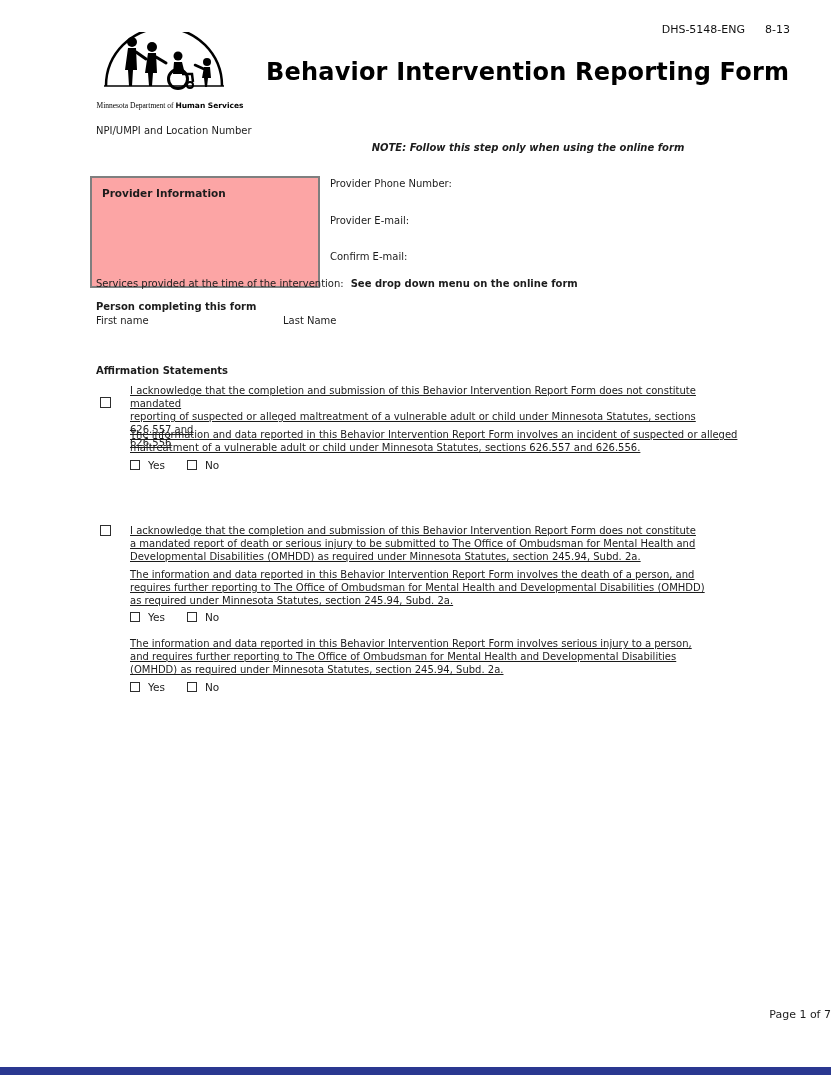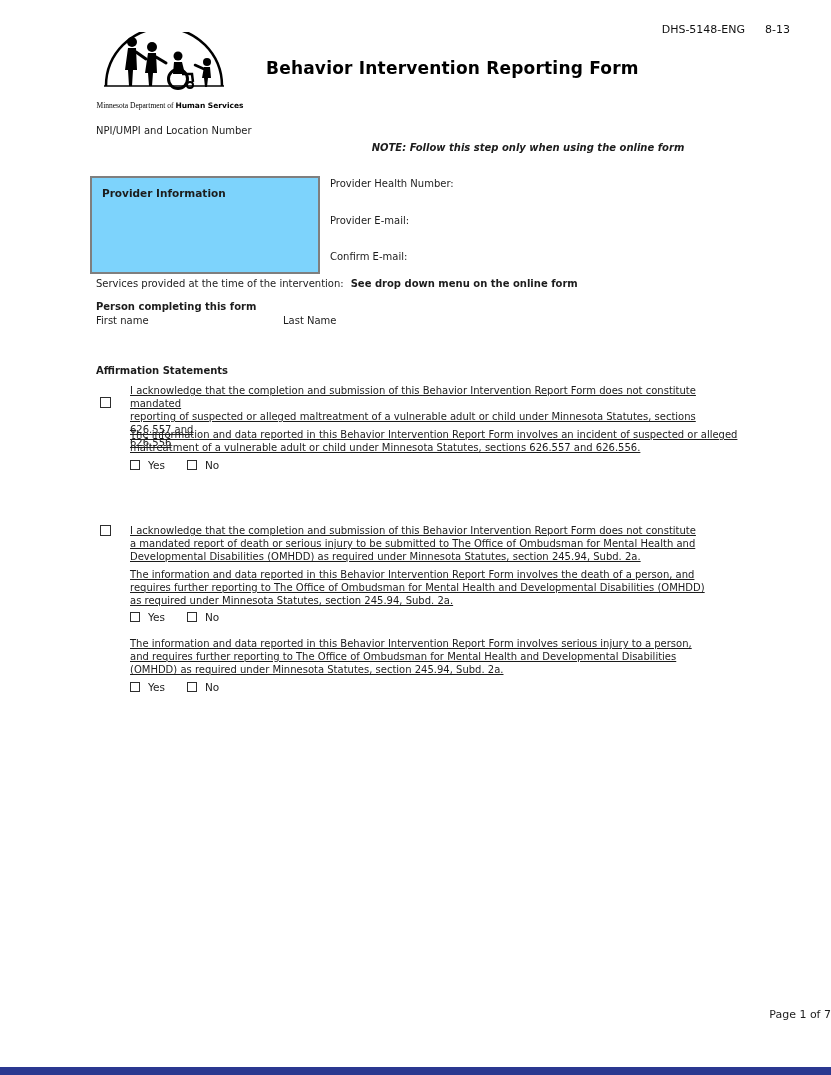--- a/index.html
+++ b/index.html
@@ -14,27 +14,27 @@
   }
   .abs { position:absolute; }
   .txt { font-size:10px; line-height:13px; white-space:pre-line; }
 
   .docid { top:23px; right:41px; font-size:11px; color:#111; display:flex; gap:20px; }
 
   .logo { left:95px; top:32px; width:150px; text-align:center; }
   .logo-caption { font-family:"Liberation Serif","DejaVu Serif",serif; font-size:7.5px; color:#000; margin-top:1px; white-space:nowrap; }
   .logo-caption b { font-family:"DejaVu Sans",sans-serif; font-size:7.5px; }
 
-  .title { left:266px; top:58px; font-size:17px; font-weight:bold; color:#000; letter-spacing:0.2px; }
+  .title { left:266px; top:58px; font-size:24px; font-weight:bold; color:#000; letter-spacing:0.2px; }
 
   .npi-label { left:96px; top:124px; }
   .npi-instr { left:328px; top:127px; width:400px; text-align:center; }
   .npi-instr .note { font-weight:bold; font-style:italic; margin-top:1px; }
 
-  .provider-box { left:90px; top:176px; width:230px; height:98px; border:2px solid #7f7f7f; background:#7dd3fc; }
+  .provider-box { left:90px; top:176px; width:230px; height:112px; border:2px solid #7f7f7f; background:#fca5a5; }
   .provider-box .box-label { display:block; padding:9px 0 0 10px; font-size:10.5px; font-weight:bold; }
 
   .lbl-phone { left:330px; top:177px; }
   .lbl-email { left:330px; top:214px; }
   .lbl-confirm { left:330px; top:250px; }
 
   .services { left:96px; top:277px; white-space:nowrap; }
   .services b { margin-left:7px; }
 
   .person-heading { left:96px; top:300px; font-weight:bold; }
@@ -98,21 +98,21 @@
   <div class="abs title">Behavior Intervention Reporting Form</div>
 
   <div class="abs txt npi-label">NPI/UMPI and Location Number</div>
   <div class="abs txt npi-instr">
     <div class="note">NOTE:  Follow this step only when using the online form</div>
   </div>
 
   <div class="abs provider-box">
     <span class="box-label">Provider Information</span>
   </div>
-  <div class="abs txt lbl-phone">Provider Health Number:</div>
+  <div class="abs txt lbl-phone">Provider Phone Number:</div>
   <div class="abs txt lbl-email">Provider E-mail:</div>
   <div class="abs txt lbl-confirm">Confirm E-mail:</div>
 
   <div class="abs txt services">
     <span>Services provided at the time of the intervention:</span><b>See drop down menu on the online form</b>
   </div>
 
   <div class="abs txt person-heading">Person completing this form</div>
   <div class="abs txt first-name">First name</div>
   <div class="abs txt last-name">Last Name</div>

